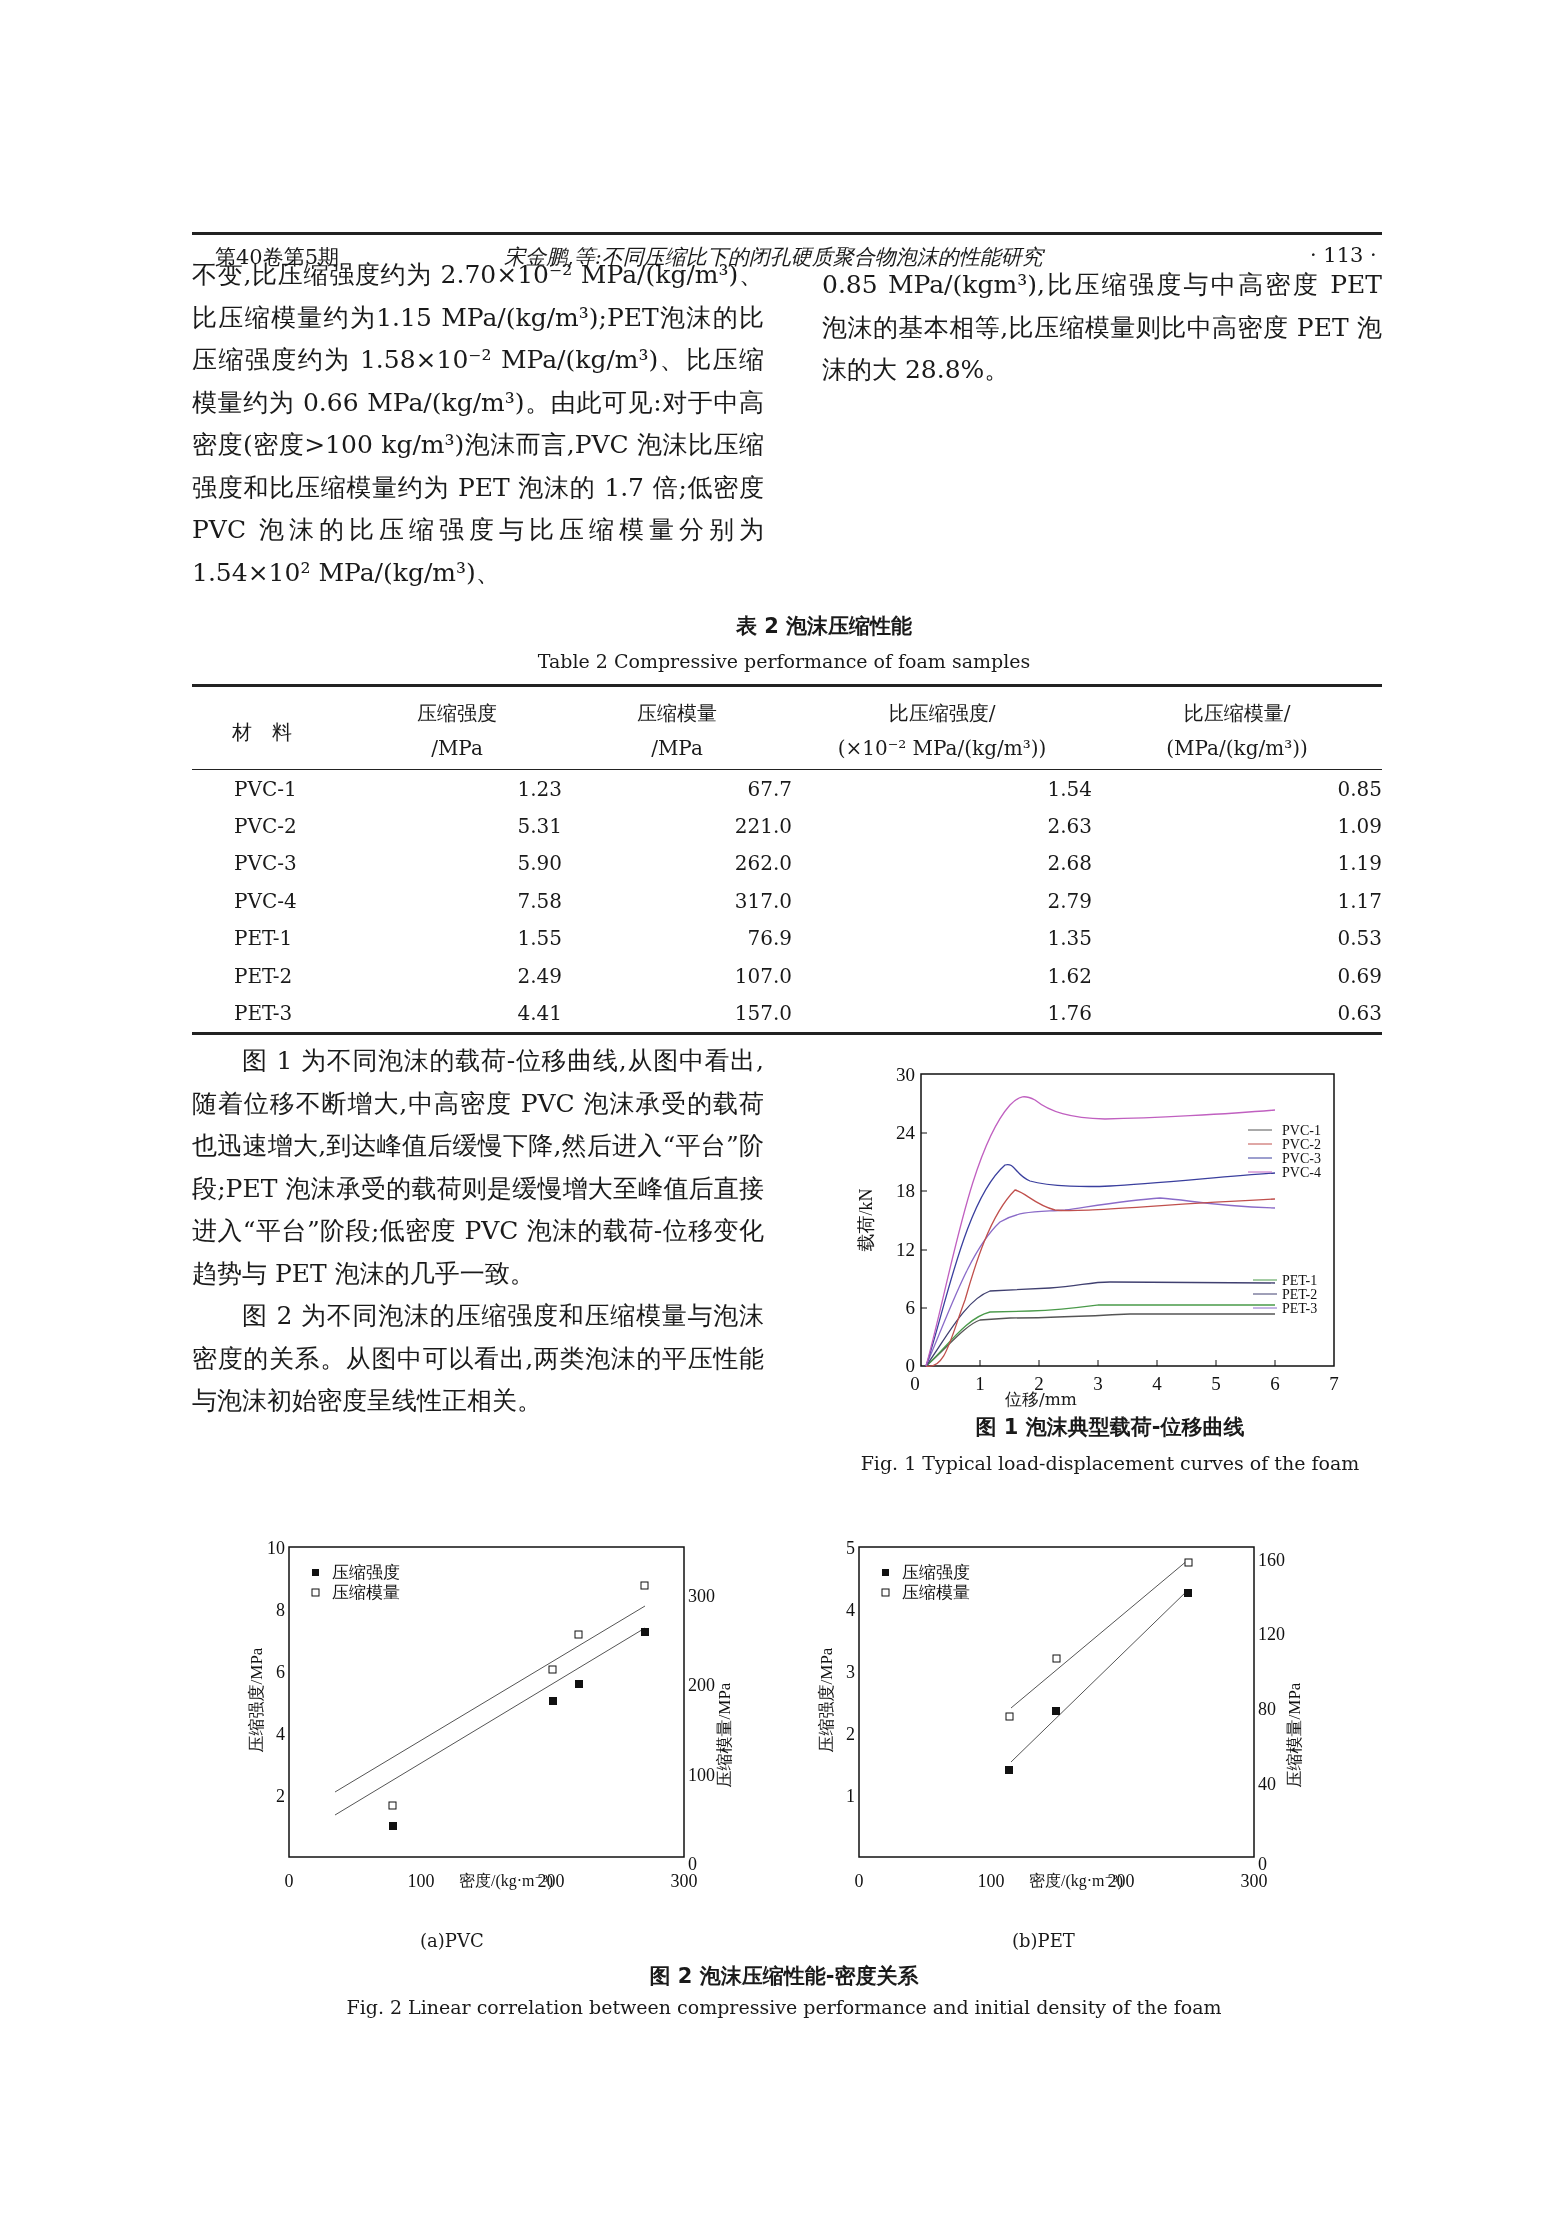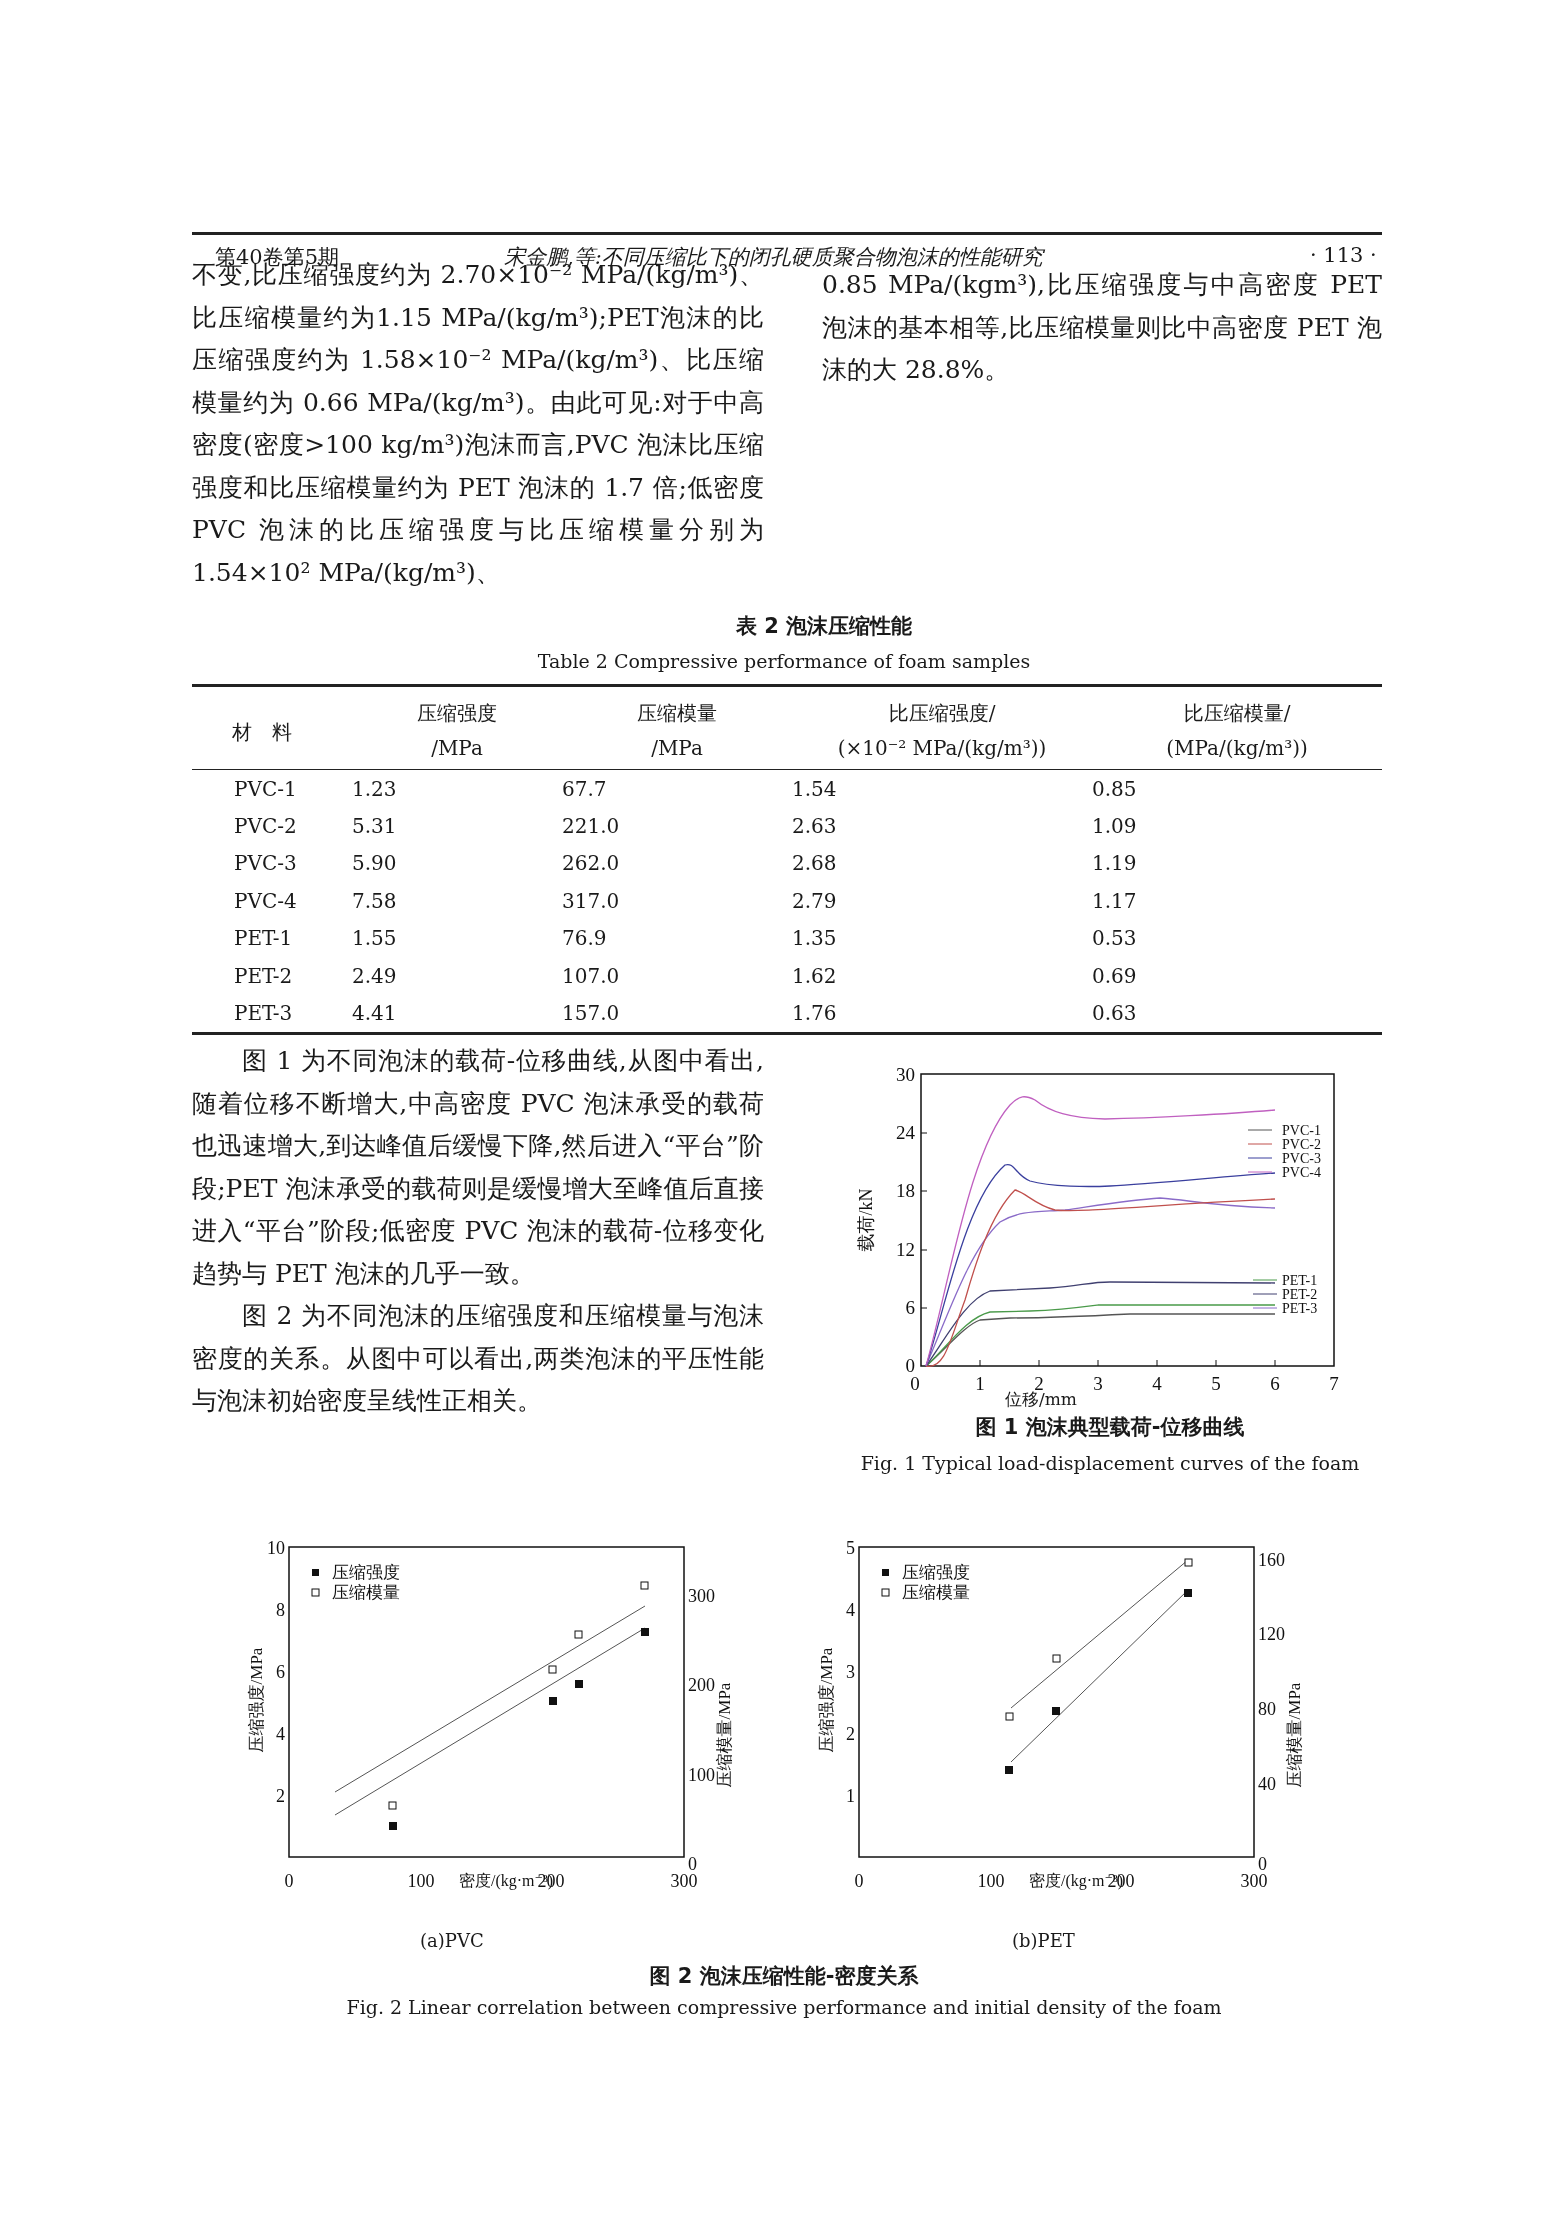--- a/index.html
+++ b/index.html
@@ -8,21 +8,21 @@
   .hdr{top:200px;font-size:21px;margin-top:43px;}
   .hdr-rule{left:192px;top:232px;width:1190px;height:3px;background:#222;}
   .col{font-size:25px;line-height:42.5px;text-align:justify;}
   .col p{margin:0;}
   .indent{text-indent:2em;}
   .tcap-cn{top:612px;left:0;width:1568px;text-align:center;font-size:21px;font-weight:bold;font-family:"DejaVu Sans","Liberation Sans",sans-serif;margin-left:40px;}
   .tcap-en{top:650px;left:0;width:1568px;text-align:center;font-size:19px;}
   table.data{position:absolute;left:192px;top:684px;width:1190px;border-collapse:collapse;font-size:20px;}
   table.data thead tr.r1 th{border-top:3px solid #222;padding-top:10px;height:32px;font-weight:normal;}
   table.data thead tr.r2 th{border-bottom:1.5px solid #222;height:34px;font-weight:normal;padding-bottom:4px;}
-  table.data td{height:37.4px;text-align:left;padding:0;}
+  table.data td{height:37.4px;text-align:right;padding:0;}
   table.data tbody tr:last-child td{border-bottom:3px solid #222;}
   table.data td:first-child{text-align:left;padding-left:42px;}
   .fcap-cn{font-weight:bold;font-family:"DejaVu Sans","Liberation Sans",sans-serif;font-size:21px;text-align:center;}
   .fcap-en{font-size:19px;text-align:center;}
   svg text{font-family:"Liberation Serif","DejaVu Serif",serif;}
 </style>
 </head>
 <body>
 
 <div class="abs hdr" style="left:215px;">第40卷第5期</div>

